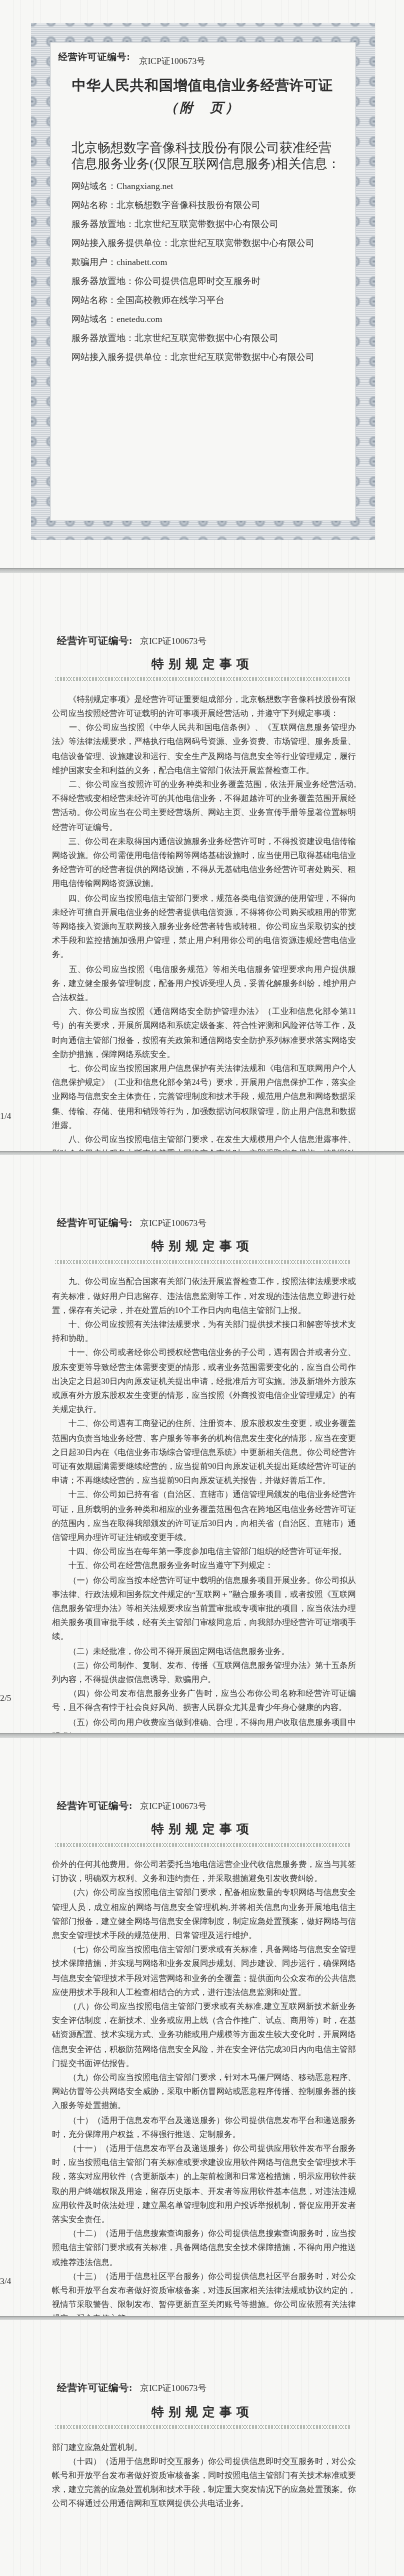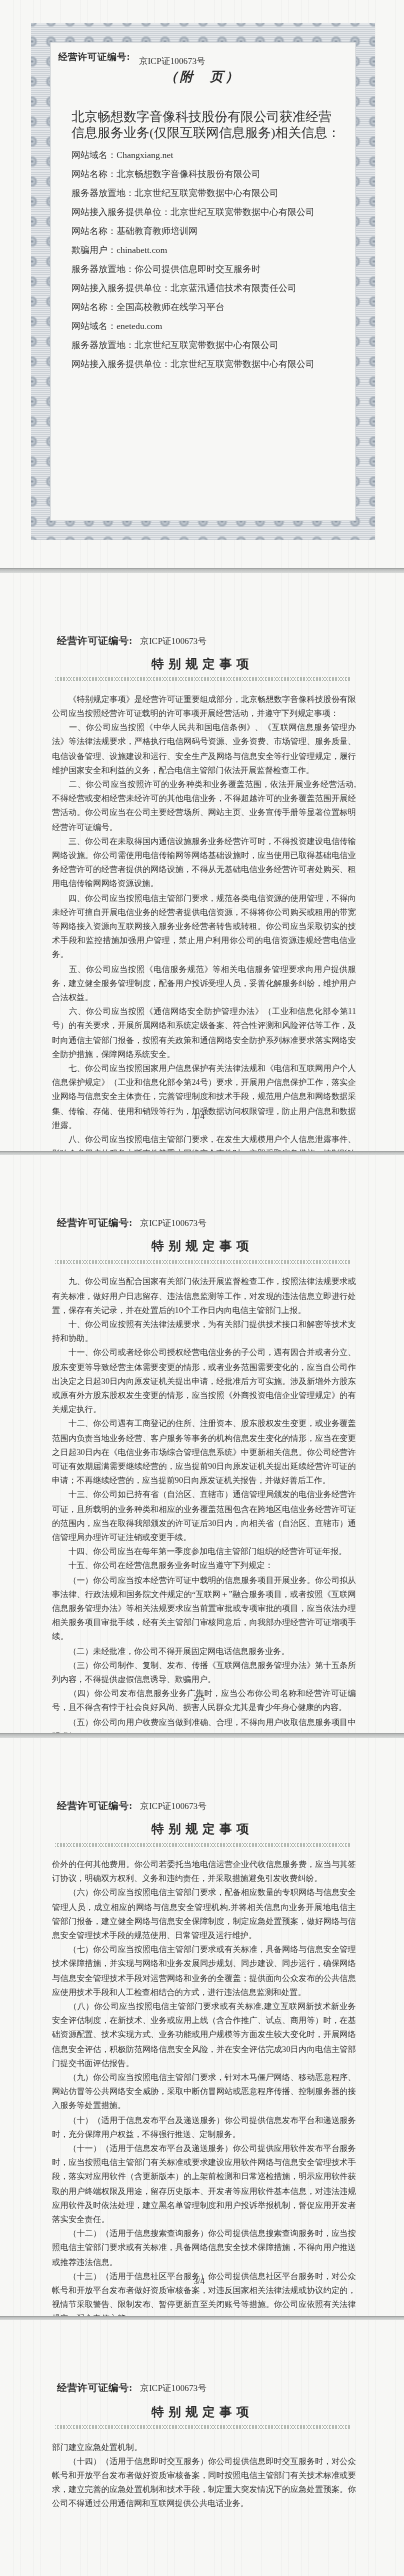--- a/index.html
+++ b/index.html
@@ -48,45 +48,44 @@
   .phead .val{font-size:8.8px;margin-left:5.2px;}
   .ptitle{text-align:center;font-size:12.4px;font-weight:bold;letter-spacing:4.6px;margin-top:8.2px;}
   .squiggle{
     width:295px;height:4.1px;margin:4.6px auto 0;opacity:.85;
     background:
       repeating-linear-gradient(115deg,#a9b0a8 0 0.9px,transparent 0.9px 2.9px),
       repeating-linear-gradient(65deg,#a9b0a8 0 0.9px,transparent 0.9px 2.9px);
   }
   .pbody{margin:11.3px 49px 0 52px;font-size:8.2px;line-height:14.2px;text-align:justify;}
   .para{margin:0;}
-  .pnum{position:absolute;left:0;right:7px;bottom:30px;text-align:center;font-size:8.8px;color:#333;}
+  .pnum{position:absolute;left:0;right:7px;bottom:30px;text-align:left;font-size:8.8px;color:#333;}
 </style>
 </head>
 <body>
 
 <div class="page" id="p1">
   <div class="frame">
     <div class="frame-inner-texture"></div>
   </div>
   <div class="p1-content">
     <div class="p1-head">
       <span class="lbl">经营许可证编号:</span>
       <span class="val">京ICP证100673号</span>
     </div>
+    <div class="p1-title">中华人民共和国增值电信业务经营许可证</div>
     <div class="p1-sub">（附　页）</div>
     <div class="p1-intro">北京畅想数字音像科技股份有限公司获准经营信息服务业务(仅限互联网信息服务)相关信息：</div>
     <div class="p1-rows">
       <div class="row">网站域名：Changxiang.net</div>
       <div class="row">网站名称：北京畅想数字音像科技股份有限公司</div>
       <div class="row">服务器放置地：北京世纪互联宽带数据中心有限公司</div>
       <div class="row">网站接入服务提供单位：北京世纪互联宽带数据中心有限公司</div>
-      <div class="row">网站名称：基础教育教师培训网</div>
       <div class="row">欺骗用户：chinabett.com</div>
       <div class="row">服务器放置地：你公司提供信息即时交互服务时</div>
-      <div class="row">网站接入服务提供单位：北京蓝汛通信技术有限责任公司</div>
       <div class="row">网站名称：全国高校教师在线学习平台</div>
       <div class="row">网站域名：enetedu.com</div>
       <div class="row">服务器放置地：北京世纪互联宽带数据中心有限公司</div>
       <div class="row">网站接入服务提供单位：北京世纪互联宽带数据中心有限公司</div>
     </div>
   </div>
 </div>
 
 <div class="sep"></div>
 

